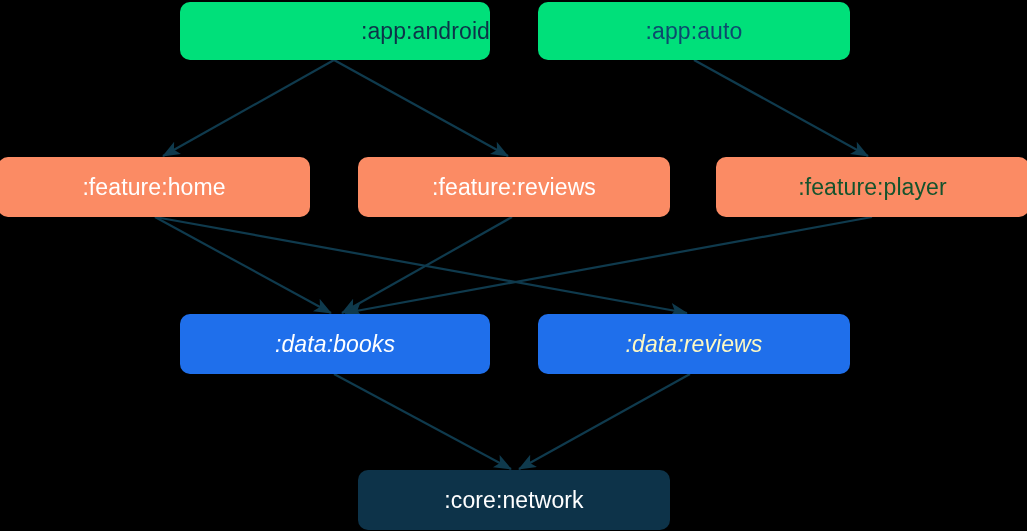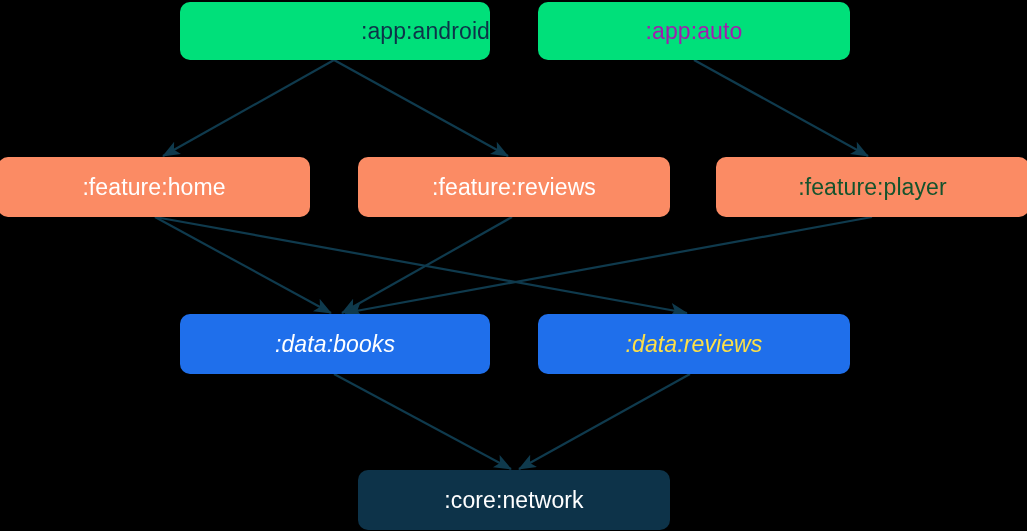--- a/index.html
+++ b/index.html
@@ -74,35 +74,35 @@
         <line x1="334" y1="374" x2="511" y2="469" stroke="#0f3a4d" stroke-width="2.2" marker-end="url(#arrowhead)"></line>
         <line x1="690" y1="374" x2="519" y2="469" stroke="#0f3a4d" stroke-width="2.2" marker-end="url(#arrowhead)"></line>
       </g>
   </svg>
 
   <div id="nodes-group">
       <div class="node app" style="left: 180px; top: 2px; width: 310px; height: 58px; background: rgb(0, 224, 122); justify-content: flex-end;">
         <span class="node-label" style="color: rgb(13, 51, 73);">:app:android</span>
       </div>
       <div class="node app" style="left: 538px; top: 2px; width: 312px; height: 58px; background: rgb(0, 224, 122);">
-        <span class="node-label" style="color: #a21caf;">:app:auto</span>
+        <span class="node-label" style="color: #0c4a6e;">:app:auto</span>
       </div>
       <div class="node feature" style="left: -2px; top: 157px; width: 312px; height: 60px; background: rgb(251, 139, 100);">
         <span class="node-label" style="color: rgb(255, 255, 255);">:feature:home</span>
       </div>
       <div class="node feature" style="left: 358px; top: 157px; width: 312px; height: 60px; background: rgb(251, 139, 100);">
         <span class="node-label" style="color: rgb(255, 255, 255);">:feature:reviews</span>
       </div>
       <div class="node feature" style="left: 716px; top: 157px; width: 313px; height: 60px; background: rgb(251, 139, 100);">
         <span class="node-label" style="color: #14532d;">:feature:player</span>
       </div>
       <div class="node data" style="left: 180px; top: 314px; width: 310px; height: 60px; background: rgb(31, 111, 235);">
         <span class="node-label" style="color: rgb(255, 255, 255);">:data:books</span>
       </div>
       <div class="node data" style="left: 538px; top: 314px; width: 312px; height: 60px; background: rgb(31, 111, 235);">
-        <span class="node-label" style="color: #fde047;">:data:reviews</span>
+        <span class="node-label" style="color: #fef9c3;">:data:reviews</span>
       </div>
       <div class="node core" style="left: 358px; top: 470px; width: 312px; height: 60px; background: rgb(13, 51, 73);">
         <span class="node-label" style="color: rgb(255, 255, 255);">:core:network</span>
       </div>
     </div>
 
 </div>
 
 </body></html>

